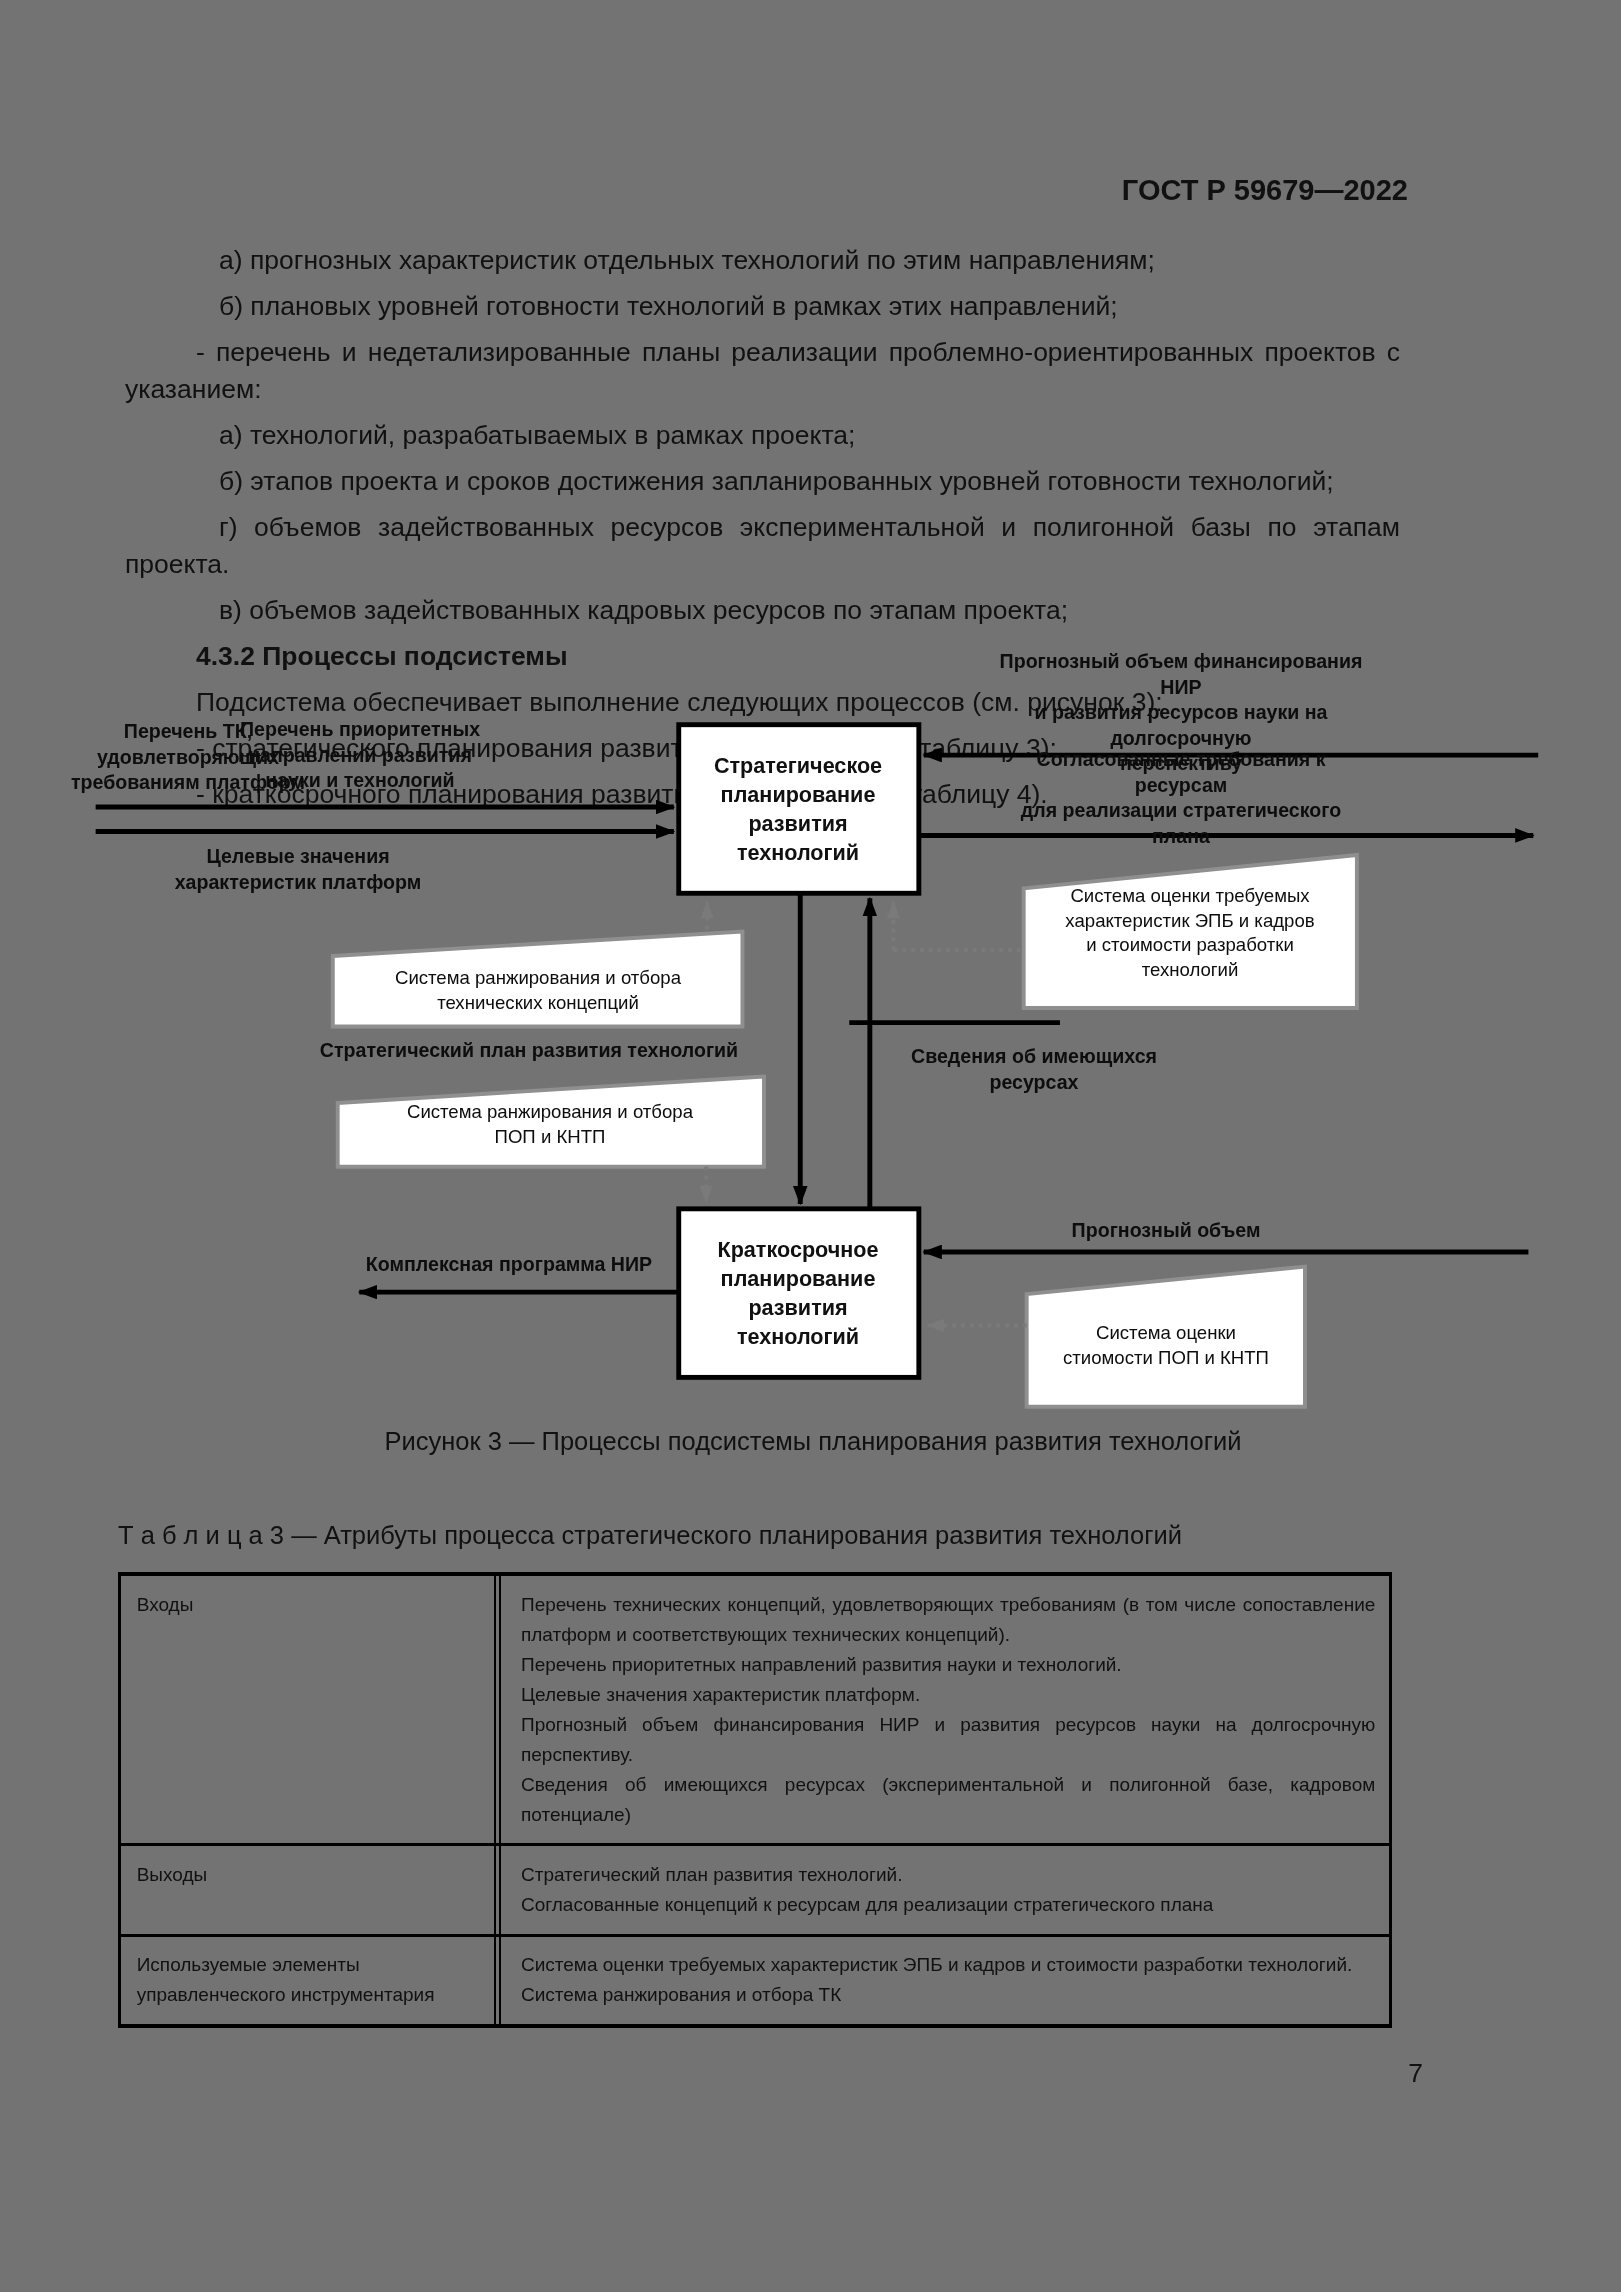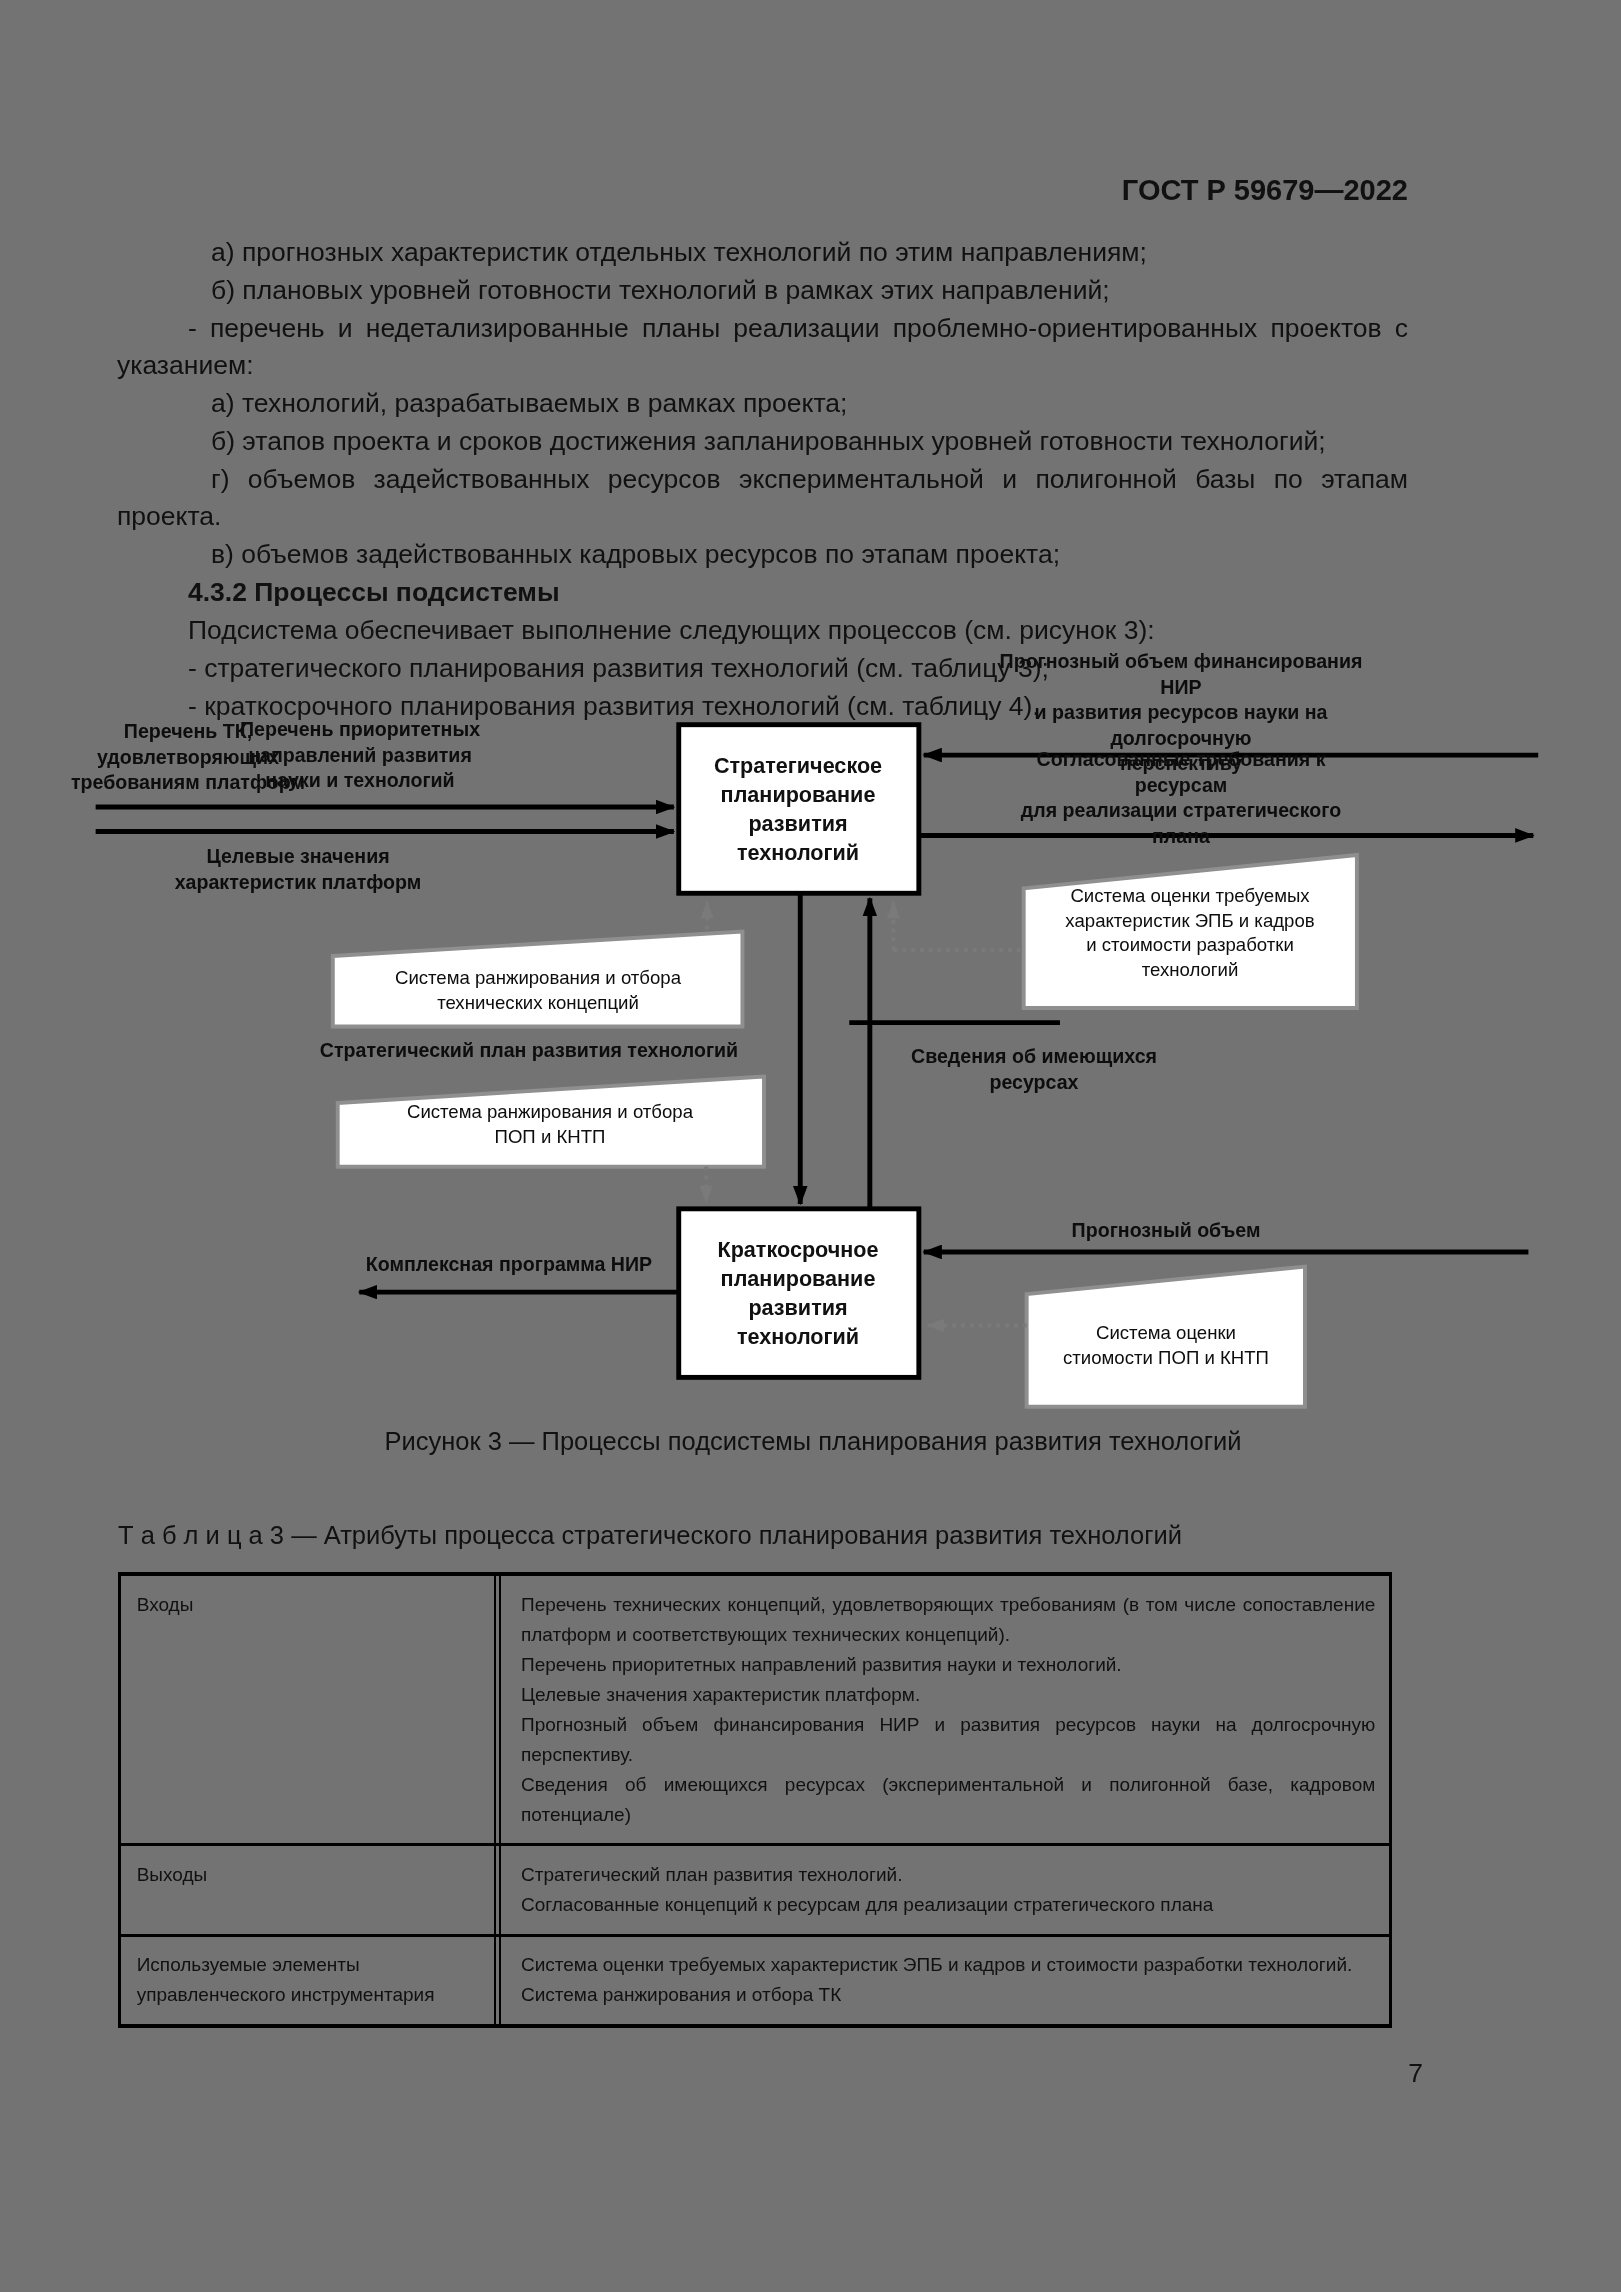--- a/index.html
+++ b/index.html
@@ -9,21 +9,21 @@
     margin:0 auto;
   }
   .doc-header{
     position:absolute; top:174px; left:116px; right:213px;
     text-align:right; font-weight:bold; font-size:29px;
   }
   .body-text{
     position:absolute; top:233px; left:116px; width:1293px;
     font-size:26.5px; line-height:37px;
   }
-  .body-text p{margin:1px; text-align:justify; text-align-last:left;}
+  .body-text p{margin:9px; text-align:justify; text-align-last:left;}
   .ind-l{padding-left:0; text-indent:94px;}
   .ind-s{text-indent:71px;}
   .bold{font-weight:bold;}
   
   .diagram{position:absolute; left:78px; top:655px; width:1470px; height:796px;}
   .diagram svg{position:absolute; left:0; top:0;}
   .dlab{
     position:absolute; transform:translate(-50%,-50%);
     font-weight:bold; font-size:19.6px; line-height:25.5px; text-align:center;
     white-space:pre-line; color:#0d0d0d;

